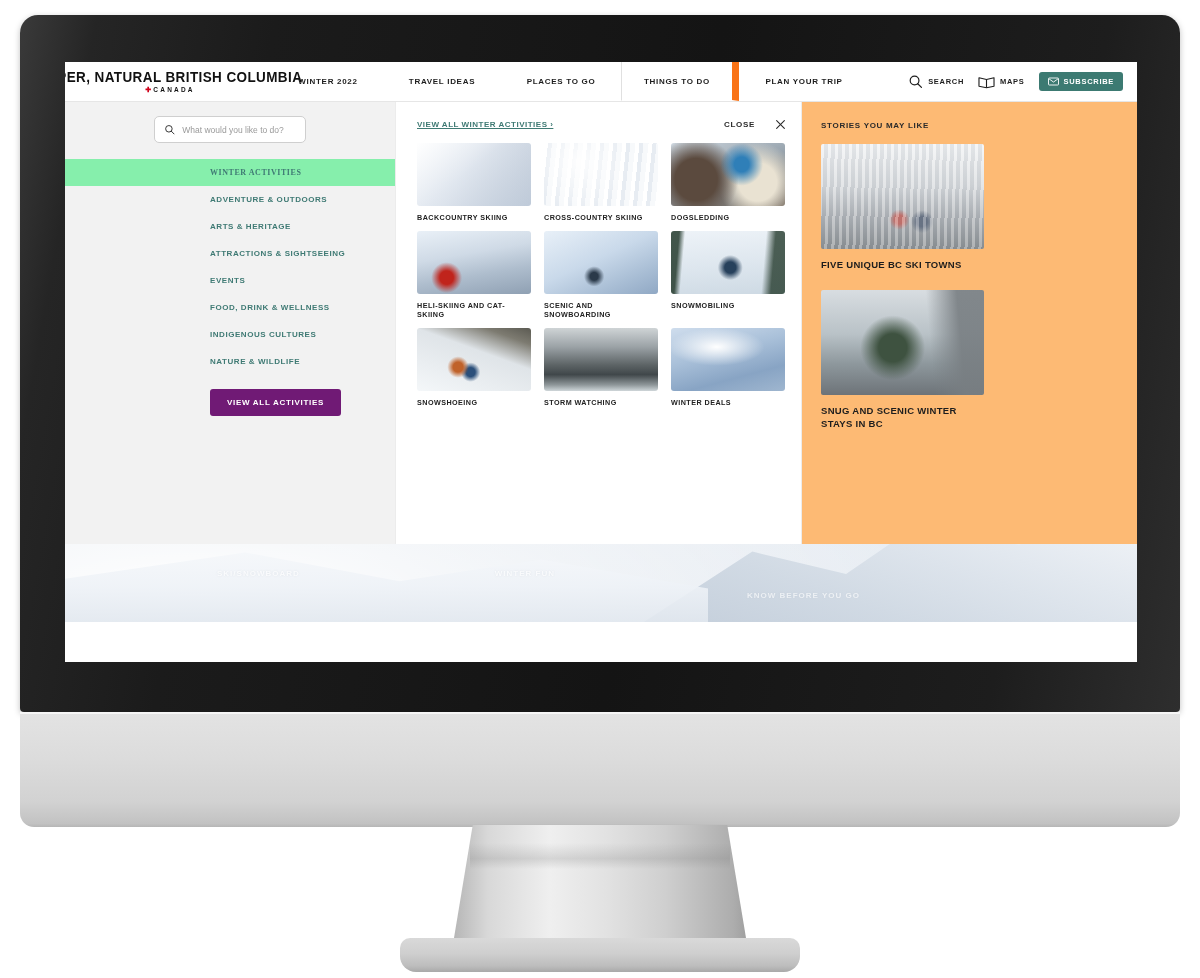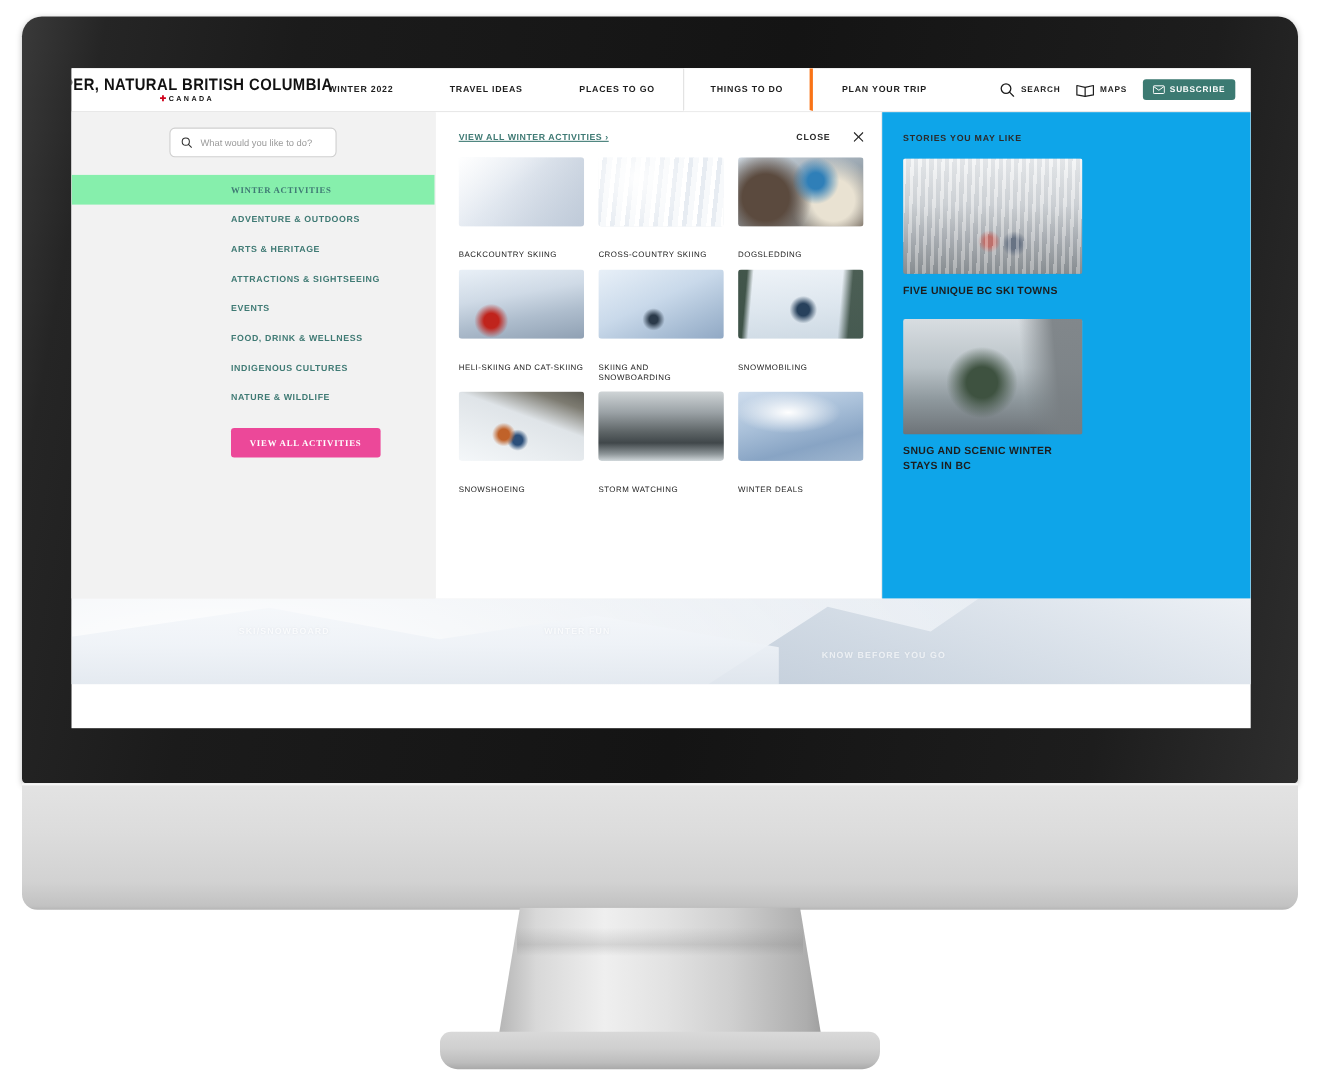--- a/index.html
+++ b/index.html
@@ -66,21 +66,21 @@
 
   .nav-tabs{ display:flex; align-items:stretch; flex:1; }
   .nav-tab{
     display:flex; align-items:center; justify-content:center;
     font-size:8px; font-weight:700; letter-spacing:.7px; color:#1d1d1d;
     padding:0 6px; white-space:nowrap; cursor:pointer; position:relative;
   }
   .nav-tab.t1{width:110px;} .nav-tab.t2{width:118px;} .nav-tab.t3{width:120px;}
   .nav-tab.t4{width:118px;} .nav-tab.t5{width:130px;}
   .nav-tab.active{
-    background:#fff; border-left:1px solid #e0e0e0; border-right:3px solid #f97316;
+    background:#fff; border-left:1px solid #e0e0e0; border-right:7px solid #f97316;
     border-bottom:1px solid #fff; z-index:3;
   }
 
   .nav-utils{ display:flex; align-items:center; gap:14px; padding-right:14px; }
   .util{ display:flex; align-items:center; gap:5px; cursor:pointer; }
   .util-label{ font-size:7.5px; font-weight:700; letter-spacing:.7px; color:#1d1d1d; }
   .subscribe-btn{
     display:flex; align-items:center; gap:5px;
     background:#3c7a72; color:#fff; border-radius:3px;
     padding:5px 9px; cursor:pointer;
@@ -103,42 +103,42 @@
   .search-box input::placeholder{ color:#9a9a9a; }
 
   .cat-list{ display:flex; flex-direction:column; }
   .cat-item{
     padding:9px 0 9px 145px; font-size:8px; font-weight:700; letter-spacing:.55px;
     color:#3f7a74; cursor:pointer; white-space:nowrap;
   }
   .cat-item.active{ background:#86efac;font-family:Liberation Serif, serif; }
   .cat-cta-wrap{ padding:14px 0 0 145px; }
   .cat-cta{
-    display:inline-block; background:#ec4899; color:#fff; border-radius:3px;
-    font-size:8px; font-weight:700; letter-spacing:.7px; padding:9px 17px; cursor:pointer;font-family:Liberation Serif, serif;
+    display:inline-block; background:#701a75; color:#fff; border-radius:3px;
+    font-size:8px; font-weight:700; letter-spacing:.7px; padding:9px 17px; cursor:pointer;
   }
 
   .mega-center{
     width:407px; background:#ffffff; padding:18px 16px 0 21px;
     border-left:1px solid #ececec; border-right:1px solid #ececec;
   }
   .center-top{ display:flex; justify-content:space-between; align-items:center; margin-bottom:14px; }
   .view-all-link{
     font-size:8px; font-weight:700; letter-spacing:.5px; color:#3f7a74;
     text-decoration:underline; cursor:pointer; white-space:nowrap;
   }
   .close-btn{ display:flex; align-items:flex-end; gap:21px; cursor:pointer; }
   .close-label{ font-size:8px; font-weight:700; letter-spacing:.7px; color:#2b2b2b; }
 
   .tile-grid{ display:grid; grid-template-columns:repeat(3,1fr); gap:9px 13px; }
   .tile{ cursor:pointer; }
   .tile-img{ width:100%; height:63px; border-radius:3px; background-size:cover; position:relative; overflow:hidden; }
-  .tile-label{ margin-top:21px; font-size:7.2px; font-weight:400; letter-spacing:.45px; color:#222; }
-
-  .mega-right{ flex:1; background:#0ea5e9; padding:19px 22px 0 19px; }
+  .tile-label{ margin-top:7px; font-size:7.2px; font-weight:700; letter-spacing:.45px; color:#222; }
+
+  .mega-right{ flex:1; background:#fdba74; padding:19px 22px 0 19px; }
   .stories-head{ font-size:8px; font-weight:700; letter-spacing:.7px; color:#2b2b2b; margin-bottom:14px; }
   .story{ margin-bottom:18px; cursor:pointer; }
   .story-img{ width:163px; height:105px; background-size:cover; border-radius:2px; }
   .story-title{ margin-top:10px; font-size:9.5px; font-weight:700; letter-spacing:.3px; color:#1d1d1d; line-height:1.35; width:165px; }
 
   
   .hero{
     position:absolute; left:0; top:40px; width:100%; height:520px;
     background:
       radial-gradient(ellipse 120% 70% at 12% 95%, #ffffff 0%, rgba(255,255,255,0) 60%),
@@ -352,21 +352,21 @@
             <div class="tile">
               <div class="tile-img ph-dogsled"></div>
               <div class="tile-label">DOGSLEDDING</div>
             </div>
             <div class="tile">
               <div class="tile-img ph-heli"></div>
               <div class="tile-label">HELI-SKIING AND CAT-SKIING</div>
             </div>
             <div class="tile">
               <div class="tile-img ph-ski"></div>
-              <div class="tile-label">SKIING AND SNOWBOARDING</div>
+              <div class="tile-label">SCENIC AND SNOWBOARDING</div>
             </div>
             <div class="tile">
               <div class="tile-img ph-snowmobile"></div>
               <div class="tile-label">SNOWMOBILING</div>
             </div>
             <div class="tile">
               <div class="tile-img ph-snowshoe"></div>
               <div class="tile-label">SNOWSHOEING</div>
             </div>
             <div class="tile">

